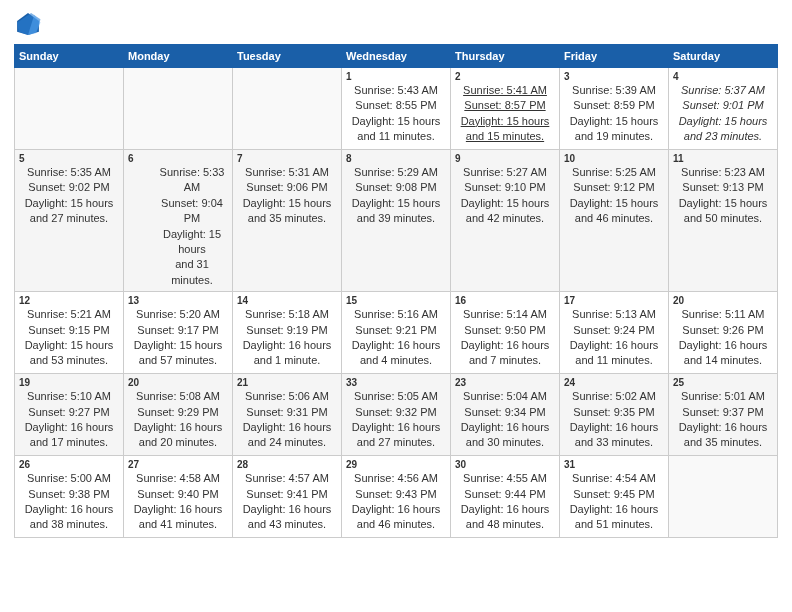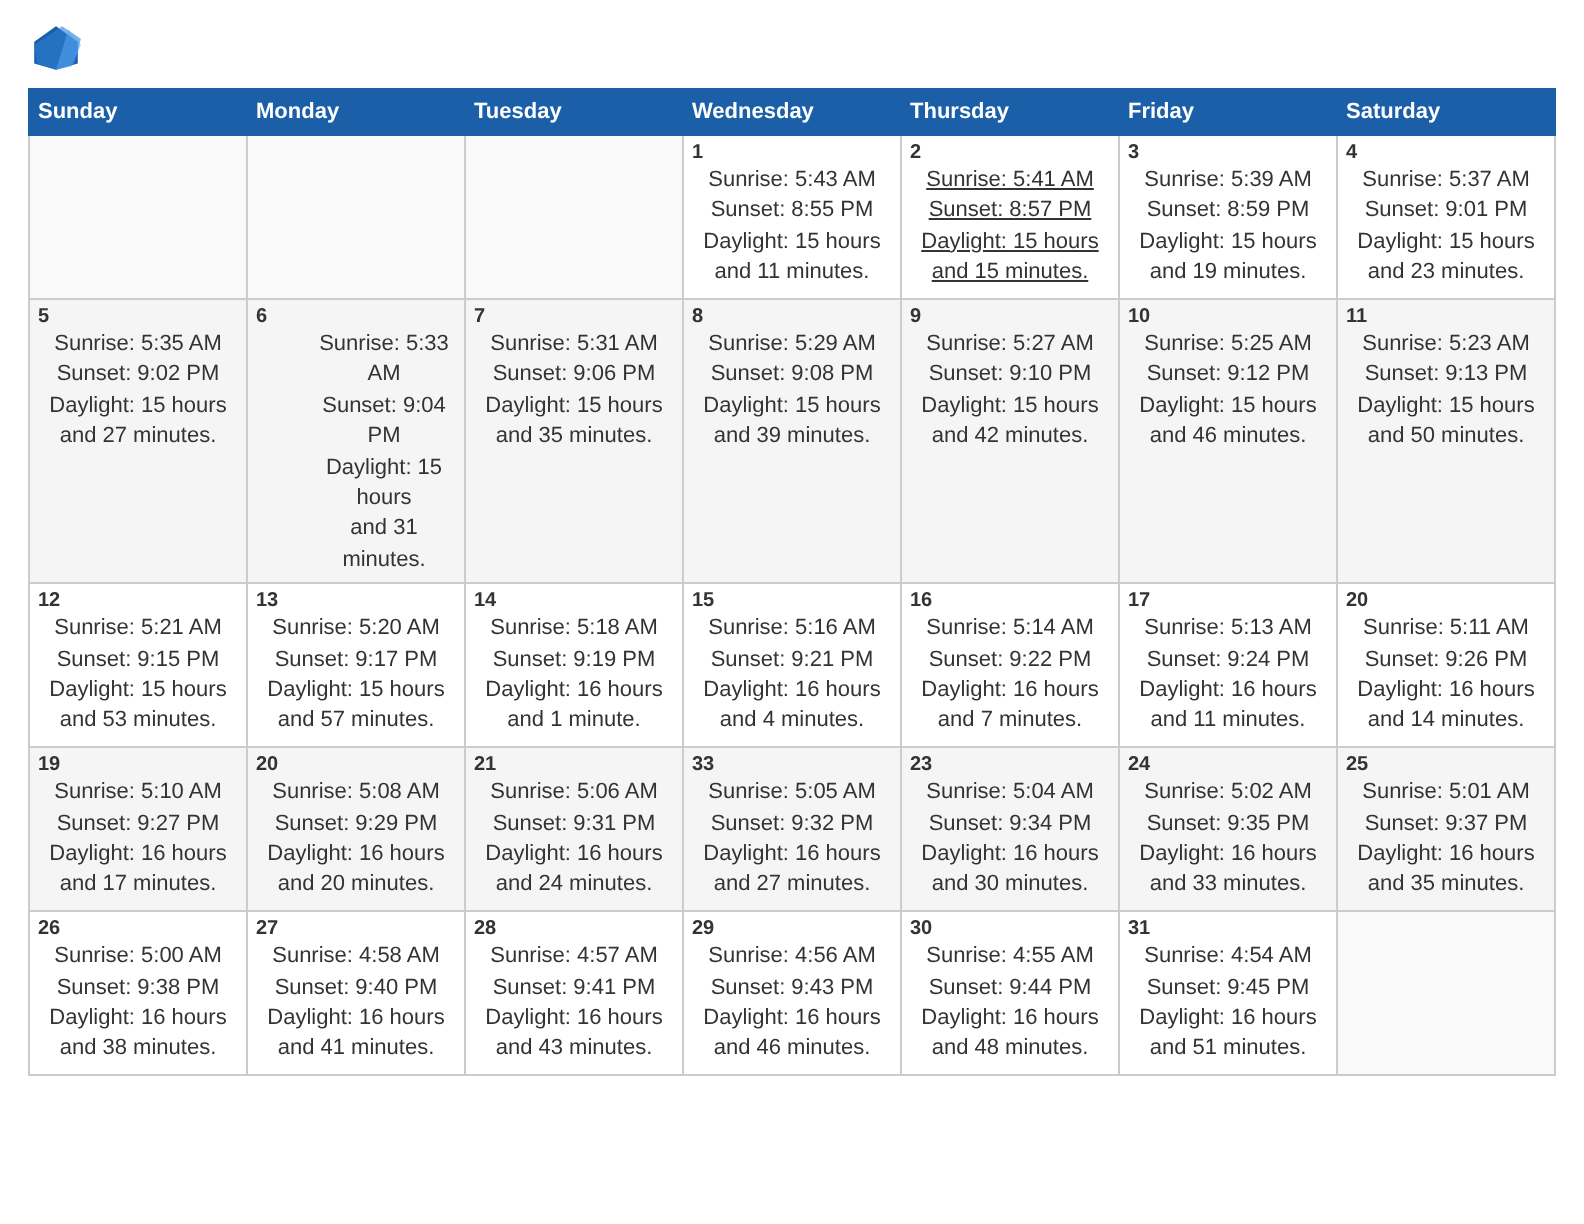--- a/index.html
+++ b/index.html
@@ -152,21 +152,21 @@
           </td>
           <td>
             <span class="day-num">3</span>
             <div class="cell-text" style="white-space: pre-line;">Sunrise: 5:39 AM
 Sunset: 8:59 PM
 Daylight: 15 hours
 and 19 minutes.</div>
           </td>
           <td>
             <span class="day-num">4</span>
-            <div class="cell-text" style="white-space: pre-line;">Sunrise: 5:37 AM
+            <div class="cell-text" style="white-space: pre-line; font-style: italic;">Sunrise: 5:37 AM
 Sunset: 9:01 PM
 Daylight: 15 hours
 and 23 minutes.</div>
           </td>
         </tr>
         <tr>
           <td>
             <span class="day-num">5</span>
             <div class="cell-text" style="white-space: pre-line;">Sunrise: 5:35 AM
 Sunset: 9:02 PM
@@ -241,21 +241,21 @@
           <td>
             <span class="day-num">15</span>
             <div class="cell-text" style="white-space: pre-line;">Sunrise: 5:16 AM
 Sunset: 9:21 PM
 Daylight: 16 hours
 and 4 minutes.</div>
           </td>
           <td>
             <span class="day-num">16</span>
             <div class="cell-text" style="white-space: pre-line;">Sunrise: 5:14 AM
-Sunset: 9:22 PM
+Sunset: 9:50 PM
 Daylight: 16 hours
 and 7 minutes.</div>
           </td>
           <td>
             <span class="day-num">17</span>
             <div class="cell-text" style="white-space: pre-line;">Sunrise: 5:13 AM
 Sunset: 9:24 PM
 Daylight: 16 hours
 and 11 minutes.</div>
           </td>

